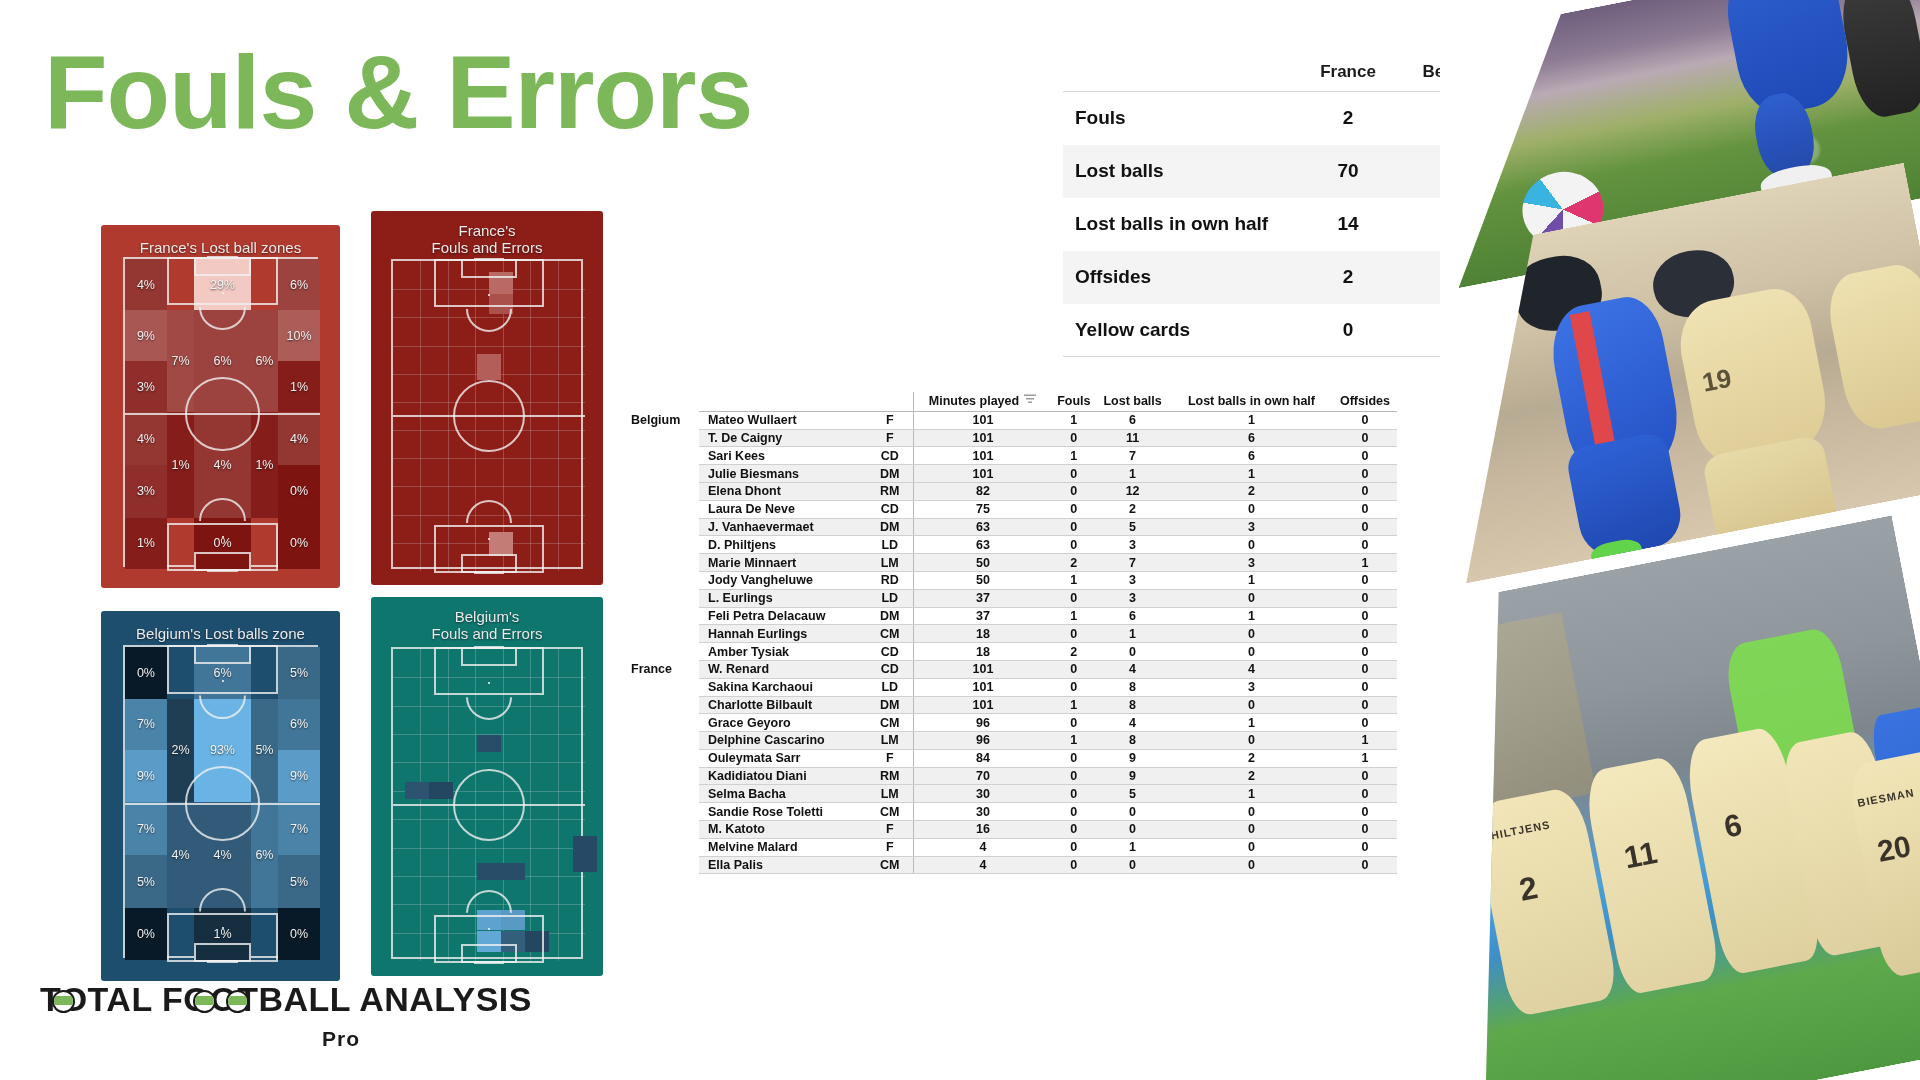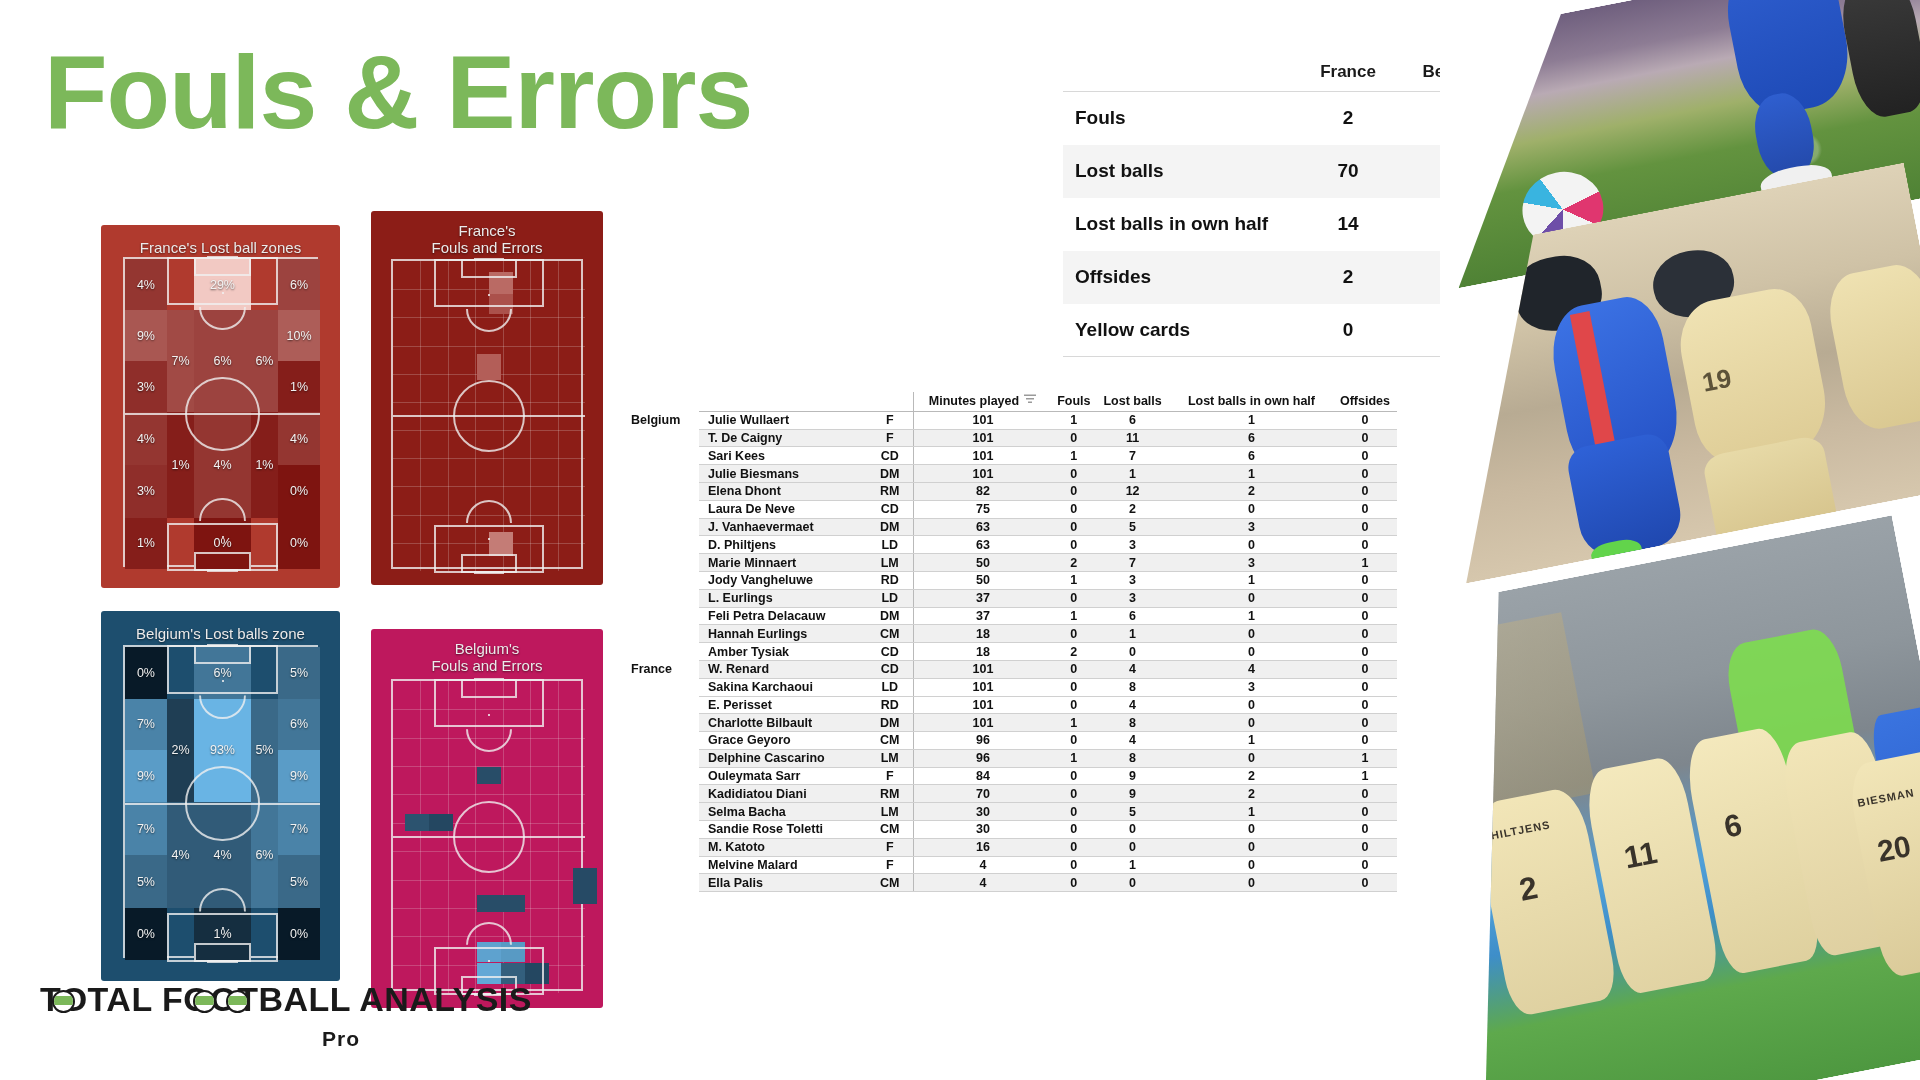--- a/index.html
+++ b/index.html
@@ -145,21 +145,21 @@
                 </svg></span></th>
           <th>Fouls</th>
           <th>Lost balls</th>
           <th>Lost balls in own half</th>
           <th>Offsides</th>
         </tr>
       </thead>
       <tbody id="player-body">
           <tr>
             <td class="tm">Belgium</td>
-            <td class="nm">Julie Wullaert</td>
+            <td class="nm">Mateo Wullaert</td>
             <td class="ps">F</td>
             <td class="num mins">101</td>
             <td class="num">1</td>
             <td class="num">6</td>
             <td class="num">1</td>
             <td class="num">0</td>
           </tr>
           <tr class="alt">
             <td class="tm"></td>
             <td class="nm">T. De Caigny</td>
@@ -301,30 +301,20 @@
             <td class="num">0</td>
           </tr>
           <tr>
             <td class="tm"></td>
             <td class="nm">Sakina Karchaoui</td>
             <td class="ps">LD</td>
             <td class="num mins">101</td>
             <td class="num">0</td>
             <td class="num">8</td>
             <td class="num">3</td>
-            <td class="num">0</td>
-          </tr>
-          <tr>
-            <td class="tm"></td>
-            <td class="nm">E. Perisset</td>
-            <td class="ps">RD</td>
-            <td class="num mins">101</td>
-            <td class="num">0</td>
-            <td class="num">4</td>
-            <td class="num">0</td>
             <td class="num">0</td>
           </tr>
           <tr class="alt">
             <td class="tm"></td>
             <td class="nm">Charlotte Bilbault</td>
             <td class="ps">DM</td>
             <td class="num mins">101</td>
             <td class="num">1</td>
             <td class="num">8</td>
             <td class="num">0</td>
@@ -609,21 +599,21 @@
         <div class="ln" style="left: 81.9px; top: -3px; width: 31.2px; height: 3px; background: rgba(240, 240, 240, 0.8);"></div>
         <div class="box" style="left: 41.925px; top: 266.485px; width: 111.15px; height: 48.515px; border-color: rgba(240, 240, 240, 0.8);"></div>
         <div class="box" style="left: 69.225px; top: 295.594px; width: 56.55px; height: 19.406px; border-color: rgba(240, 240, 240, 0.8);"></div>
         <div class="ln" style="left: 81.9px; top: 313px; width: 31.2px; height: 3px; background: rgba(240, 240, 240, 0.8);"></div>
         <div class="circ" style="left: 74.1px; top: 25.115px; width: 46.8px; height: 46.8px; border-color: rgba(240, 240, 240, 0.8); clip-path: inset(50% 0px 0px);"></div>
         <div class="circ" style="left: 74.1px; top: 241.085px; width: 46.8px; height: 46.8px; border-color: rgba(240, 240, 240, 0.8); clip-path: inset(0px 0px 50%);"></div>
         <div class="ln" style="left: 96.5px; top: 32.865px; width: 2px; height: 2px; background: rgba(240, 240, 240, 0.8);"></div>
         <div class="ln" style="left: 96.5px; top: 280.135px; width: 2px; height: 2px; background: rgba(240, 240, 240, 0.8);"></div>
       </div>
     </div>
-  <div class="panel" id="panel-3" style="left: 371px; top: 629px; width: 232px; height: 379px; background: #be185d;">
+  <div class="panel" id="panel-3" style="left: 371px; top: 597px; width: 232px; height: 379px; background: #0f766e;">
       <div class="panel-title" style="top: 11px;">Belgium's
 Fouls and Errors</div>
       <div class="pitch" style="left: 20px; top: 50px; width: 192px; height: 312px;">
         <div class="gridline" style="left: 27.4286px; top: 0px; width: 1px; height: 312px;"></div>
         <div class="gridline" style="left: 54.8571px; top: 0px; width: 1px; height: 312px;"></div>
         <div class="gridline" style="left: 82.2857px; top: 0px; width: 1px; height: 312px;"></div>
         <div class="gridline" style="left: 109.714px; top: 0px; width: 1px; height: 312px;"></div>
         <div class="gridline" style="left: 137.143px; top: 0px; width: 1px; height: 312px;"></div>
         <div class="gridline" style="left: 164.571px; top: 0px; width: 1px; height: 312px;"></div>
         <div class="gridline" style="left: 0px; top: 28.3636px; width: 192px; height: 1px;"></div>

